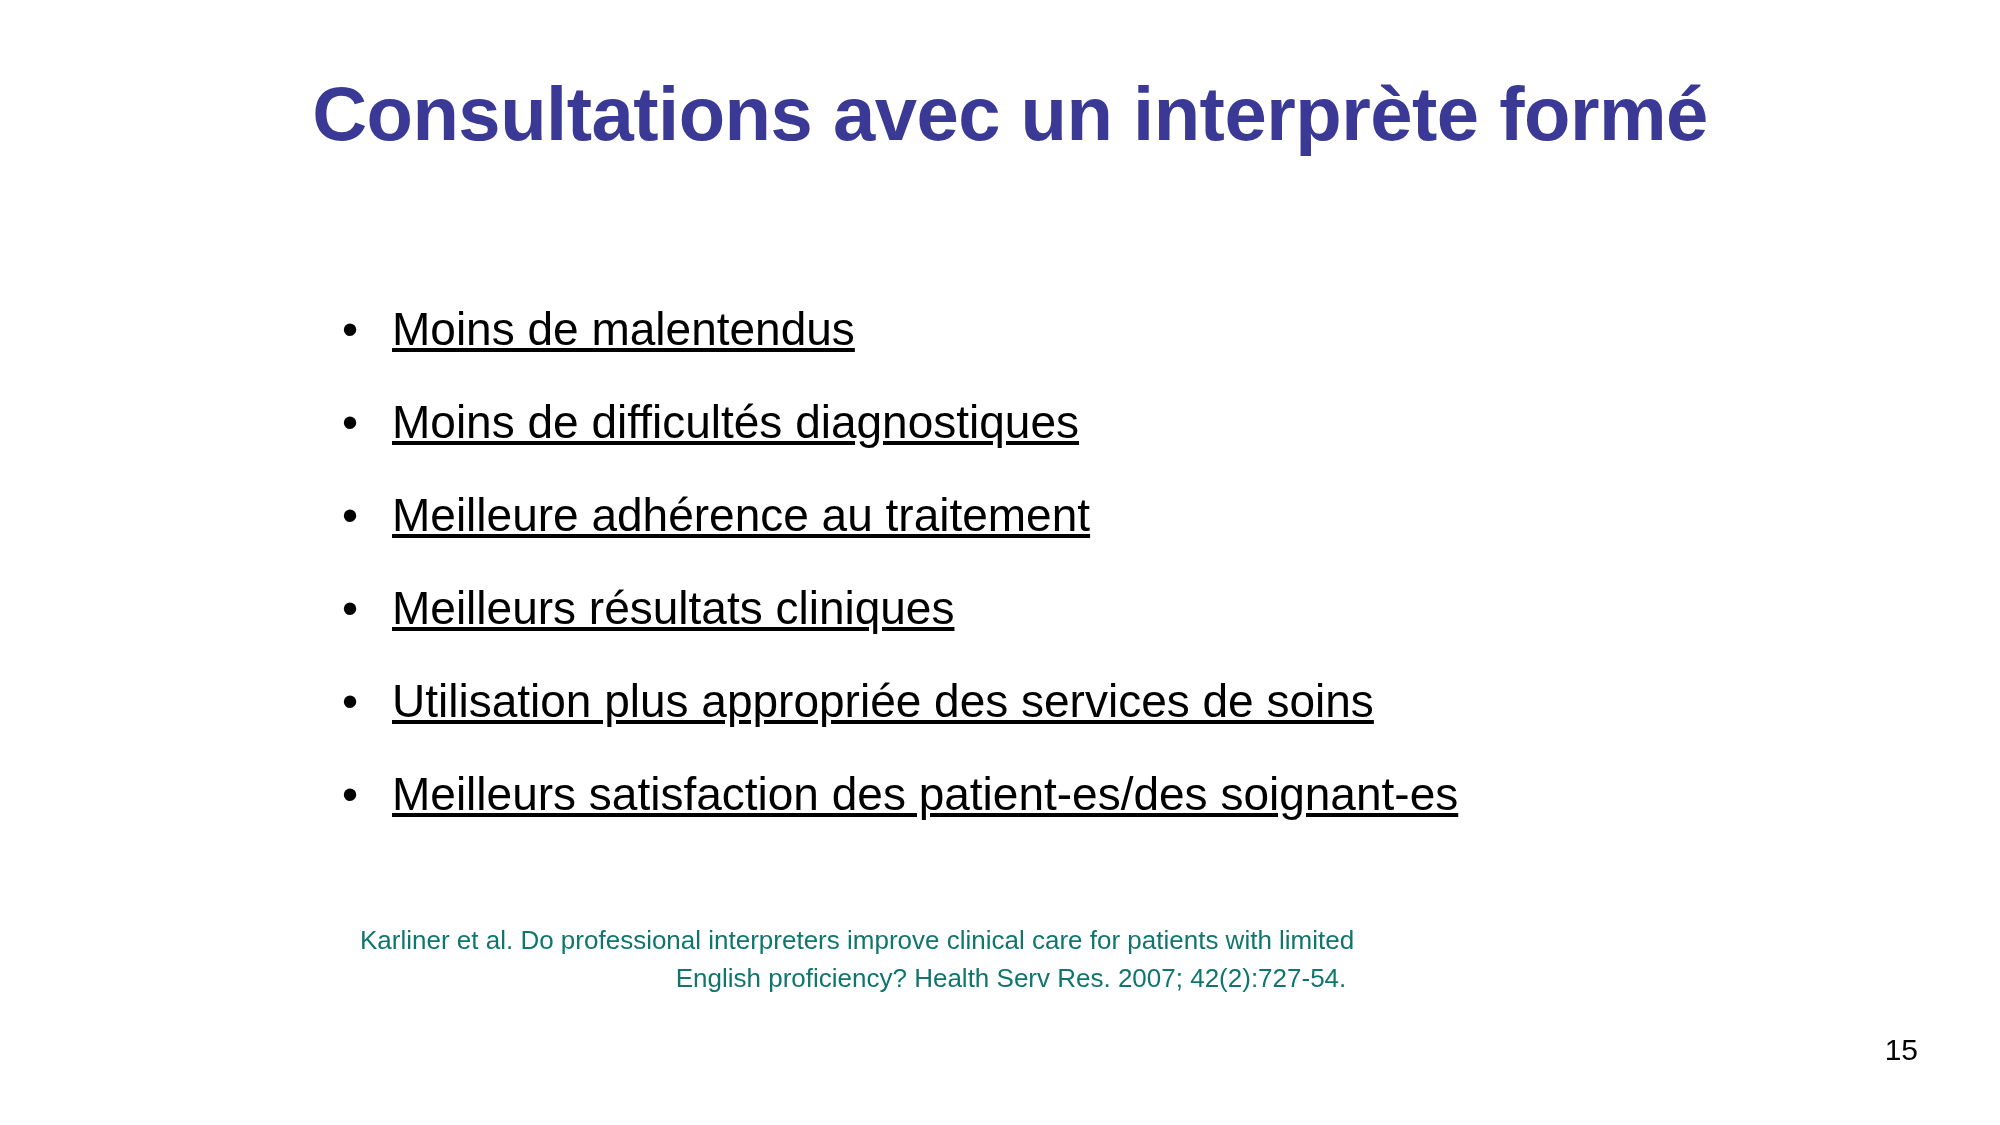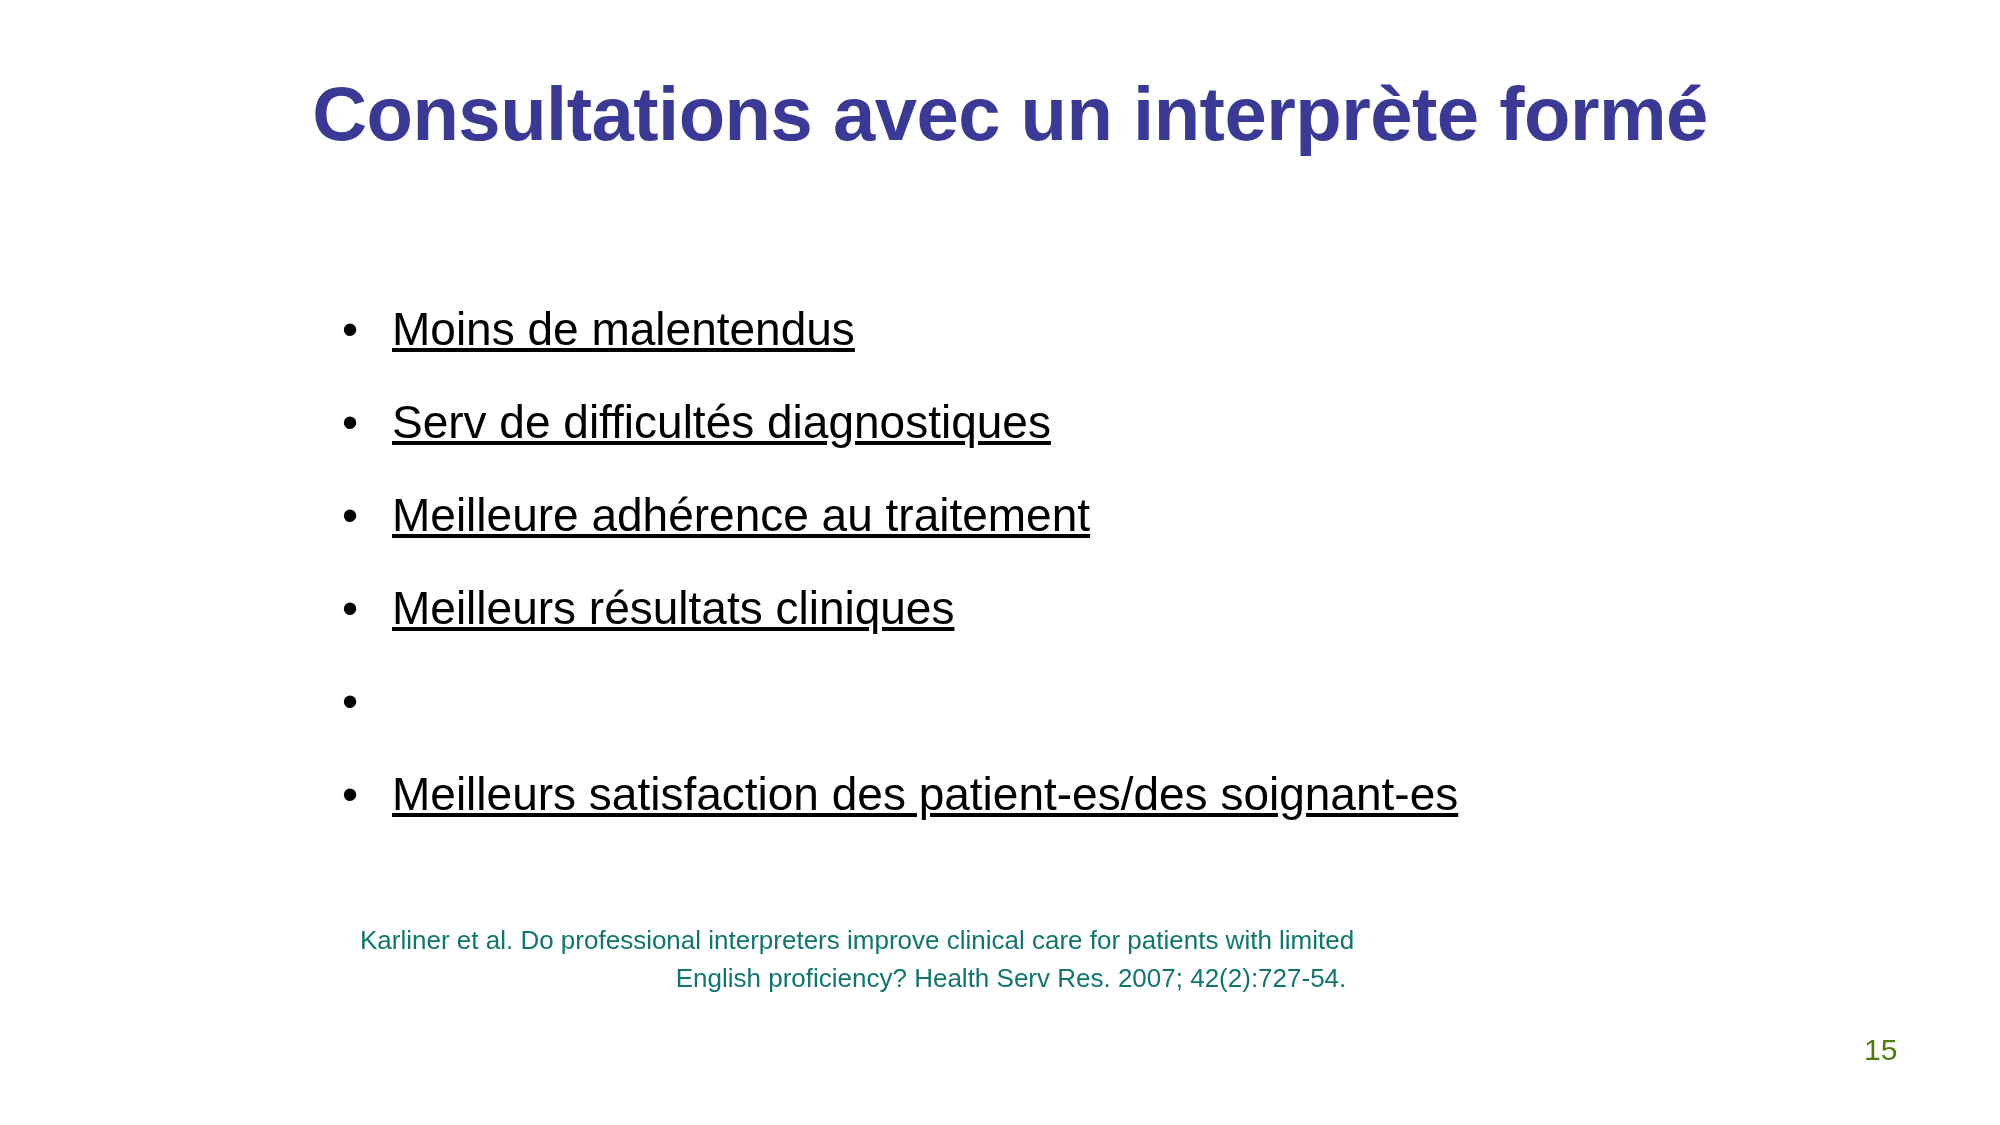--- a/index.html
+++ b/index.html
@@ -80,58 +80,58 @@
   }
   .citation-line-1 { text-align: left; }
   .citation-line-2 { text-align: center; }
 
   
   #page-number {
     position: absolute;
     left: 1848px;
     top: 1032px;
     width: 70px;
-    text-align: left;
-    color: #4d7c0f;
+    text-align: right;
+    color: #000000;
     font-size: 30px;
     line-height: 36px;
-    margin-left: 16px;
   }
 </style>
 </head>
 <body>
 
 <div id="slide">
 
   <div id="slide-title">Consultations avec un interprète formé</div>
 
   <div id="bullet-list">
 
     <div class="bullet-row">
       <span class="bullet-marker">•</span>
       <span class="bullet-text">Moins de malentendus</span>
     </div>
 
     <div class="bullet-row">
       <span class="bullet-marker">•</span>
-      <span class="bullet-text">Serv de difficultés diagnostiques</span>
+      <span class="bullet-text">Moins de difficultés diagnostiques</span>
     </div>
 
     <div class="bullet-row">
       <span class="bullet-marker">•</span>
       <span class="bullet-text">Meilleure adhérence au traitement</span>
     </div>
 
     <div class="bullet-row">
       <span class="bullet-marker">•</span>
       <span class="bullet-text">Meilleurs résultats cliniques</span>
     </div>
 
     <div class="bullet-row">
       <span class="bullet-marker">•</span>
+      <span class="bullet-text">Utilisation plus appropriée des services de soins</span>
     </div>
 
     <div class="bullet-row">
       <span class="bullet-marker">•</span>
       <span class="bullet-text">Meilleurs satisfaction des patient-es/des soignant-es</span>
     </div>
 
   </div>
 
   <div id="citation">

